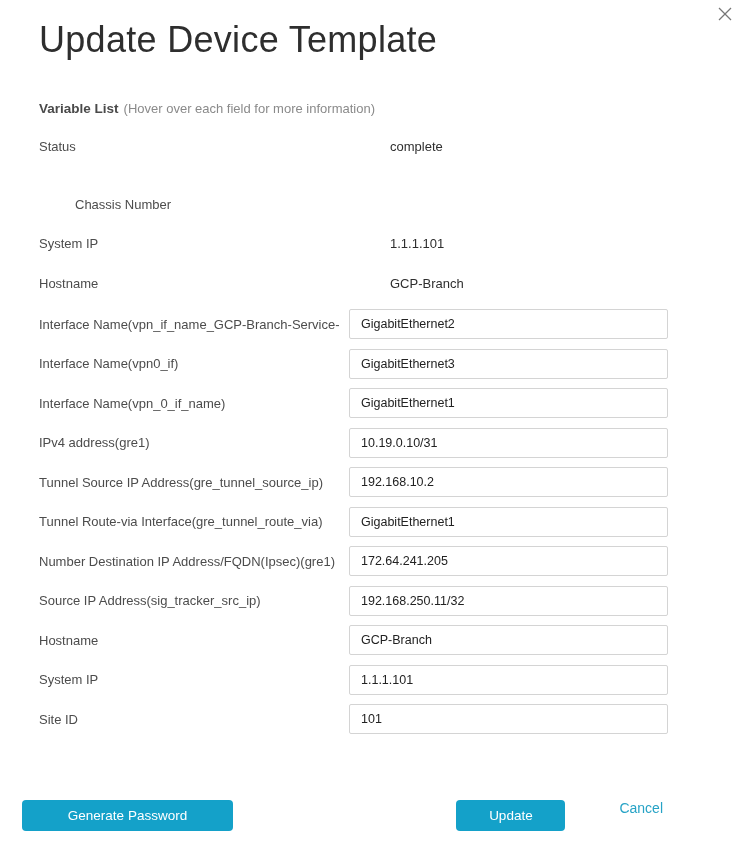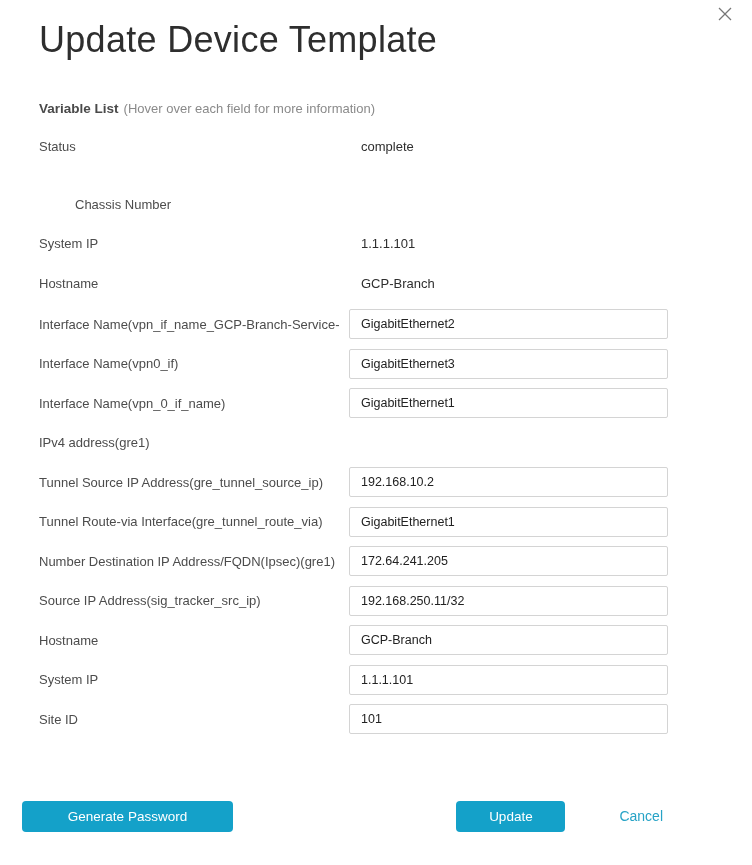--- a/index.html
+++ b/index.html
@@ -24,41 +24,41 @@
   .section-header {
     position:absolute; left:39px; top:101px;
     font-size:13px; color:#8a8a8a; white-space:nowrap;text-align:center;
   }
   .section-header .heading {
     font-size:13.5px; font-weight:bold; color:#4a4a4a; margin-right:5px;
   }
 
   .rows { position:absolute; left:39px; top:132px; width:629px; }
 
-  .srow { display:flex; align-items:center; height:15px; }
+  .srow { display:flex; align-items:center; height:15px;gap:29px; }
   .srow .lbl { width:310px; font-size:13px; color:#4c4c4c; white-space:nowrap; overflow:hidden; }
   .srow .val { padding-left:12px; font-size:13px; color:#2e2e2e; }
 
   #row-status   { margin-top:7px; }
   #row-chassis  { margin-top:43px;margin-left:36px; }
   #row-sysip    { margin-top:24px; }
   #row-hostname { margin-top:25px; margin-bottom:18px; }
 
   .irow { display:flex; align-items:center; height:30px; margin-bottom:9.5px; }
   .irow .lbl { width:310px; font-size:13px; color:#4c4c4c; white-space:nowrap; overflow:hidden; }
   .irow input {
     width:319px; height:30px; flex:0 0 319px;
     border:1px solid #d4d4d4; border-radius:2px;
     padding:12px 11px; font-size:12.5px; color:#222;
     font-family:"Liberation Sans", sans-serif; outline:none; background:#fff;
   }
 
   .footer {
     position:absolute; top:800px; left:22px; right:89px; height:32px;
-    display:flex; align-items:center;
+    display:flex; align-items:flex-start;
   }
   .btn {
     height:31px; border:none; border-radius:4px;
     background:#14a1c9; color:#ffffff; font-size:13.5px;
     font-family:"Liberation Sans", sans-serif; cursor:pointer;
   }
   .btn-generate { width:211px; }
   .footer .spacer { flex:1; }
   .btn-update { width:109px; }
   .cancel-link {
@@ -116,20 +116,21 @@
       <input type="text" value="GigabitEthernet3" style="">
     </div>
 
     <div class="irow">
       <div class="lbl">Interface Name(vpn_0_if_name)</div>
       <input type="text" value="GigabitEthernet1" style="">
     </div>
 
     <div class="irow">
       <div class="lbl">IPv4 address(gre1)</div>
+      <input type="text" value="10.19.0.10/31" style="">
     </div>
 
     <div class="irow">
       <div class="lbl">Tunnel Source IP Address(gre_tunnel_source_ip)</div>
       <input type="text" value="192.168.10.2" style="">
     </div>
 
     <div class="irow">
       <div class="lbl">Tunnel Route-via Interface(gre_tunnel_route_via)</div>
       <input type="text" value="GigabitEthernet1" style="">

